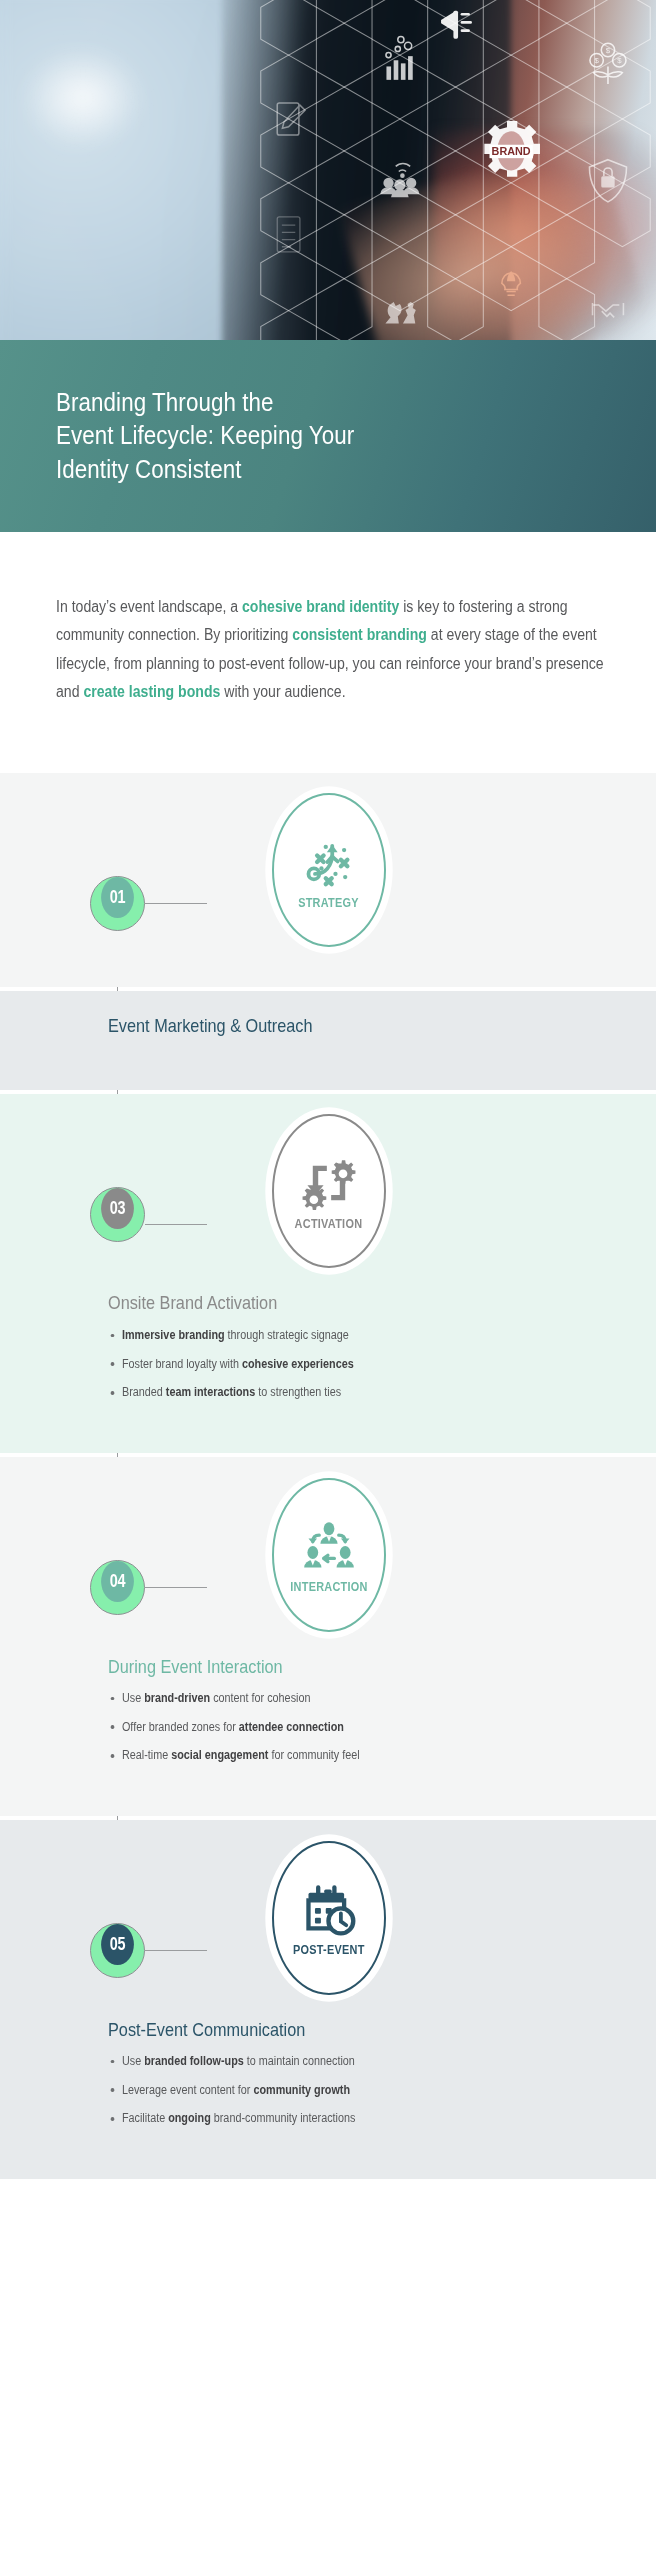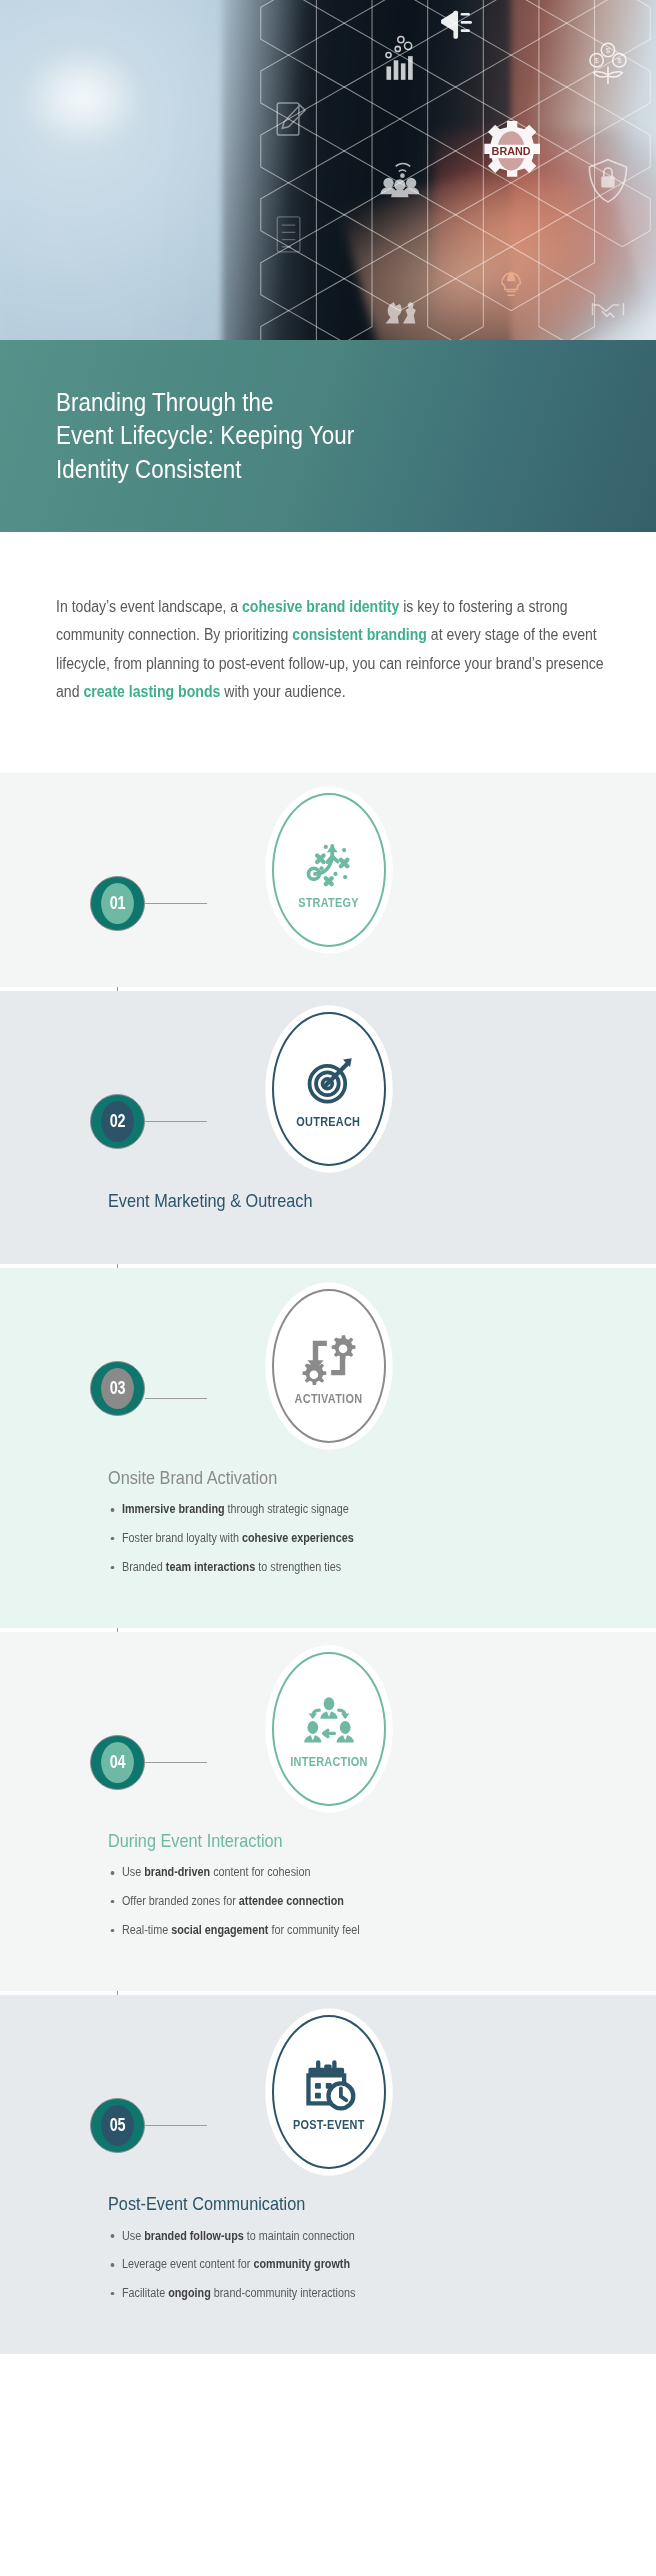--- a/index.html
+++ b/index.html
@@ -114,22 +114,22 @@
   }
   .step + .step { margin-top: 4px; }
 
   .badge-row { position: relative; height: 0; }
   .badge {
     position: absolute;
     left: 90px;
     width: 55px; height: 55px;
     border-radius: 50%;
     border: 1.5px solid #8d9093;
-    background: #0f766e;
-    display: flex; align-items: center; justify-content: center;
+    background: #86efac;
+    display: flex; align-items: flex-start; justify-content: center;
     z-index: 5;
   }
   .badge .disc {
     width: 41px; height: 41px; border-radius: 50%;
     display: flex; align-items: center; justify-content: center;
     color: #ffffff; font-size: 18px; font-weight: 700;
     letter-spacing: -0.3px;
     transform: scaleX(.8);
   }
   .connector {
@@ -386,33 +386,20 @@
         </div>
       </div>
       </div>
       <div class="step" style="background: rgb(231, 234, 236);">
       <div class="badge-row">
         <div class="connector" style="top:130px"></div>
         <div class="badge" style="top:103px">
           <div class="disc" style="background:#2b5468">02</div>
         </div>
       </div>
-      <div class="bubble-wrap">
-        <div class="bubble" style="color:#2b5468">
-          <div class="ring"></div>
-          <svg xmlns="http://www.w3.org/2000/svg" viewBox="0 0 100 100" class="glyph">
-        <circle cx="47" cy="55" r="33" fill="none" stroke="#2b5468" stroke-width="7"></circle>
-        <circle cx="47" cy="55" r="21" fill="none" stroke="#2b5468" stroke-width="7"></circle>
-        <circle cx="47" cy="55" r="9" fill="none" stroke="#2b5468" stroke-width="7"></circle>
-        <path d="M44,58 L84,18" stroke="#2b5468" stroke-width="8" stroke-linecap="round"></path>
-        <path d="M76,10 l16,-2 -3,16 -7,-7 z" fill="#2b5468"></path>
-      </svg>
-          <div class="cap" style="color:#2b5468">OUTREACH</div>
-        </div>
-      </div>
       <div class="step-body">
         <h2 style="color:#2b5468">Event Marketing &amp; Outreach</h2>
       </div>
       </div>
       <div class="step" style="background: rgb(232, 245, 240);">
       <div class="badge-row">
         <div class="connector" style="top:130px"></div>
         <div class="badge" style="top:93px">
           <div class="disc" style="background:#8a8a8a">03</div>
         </div>

